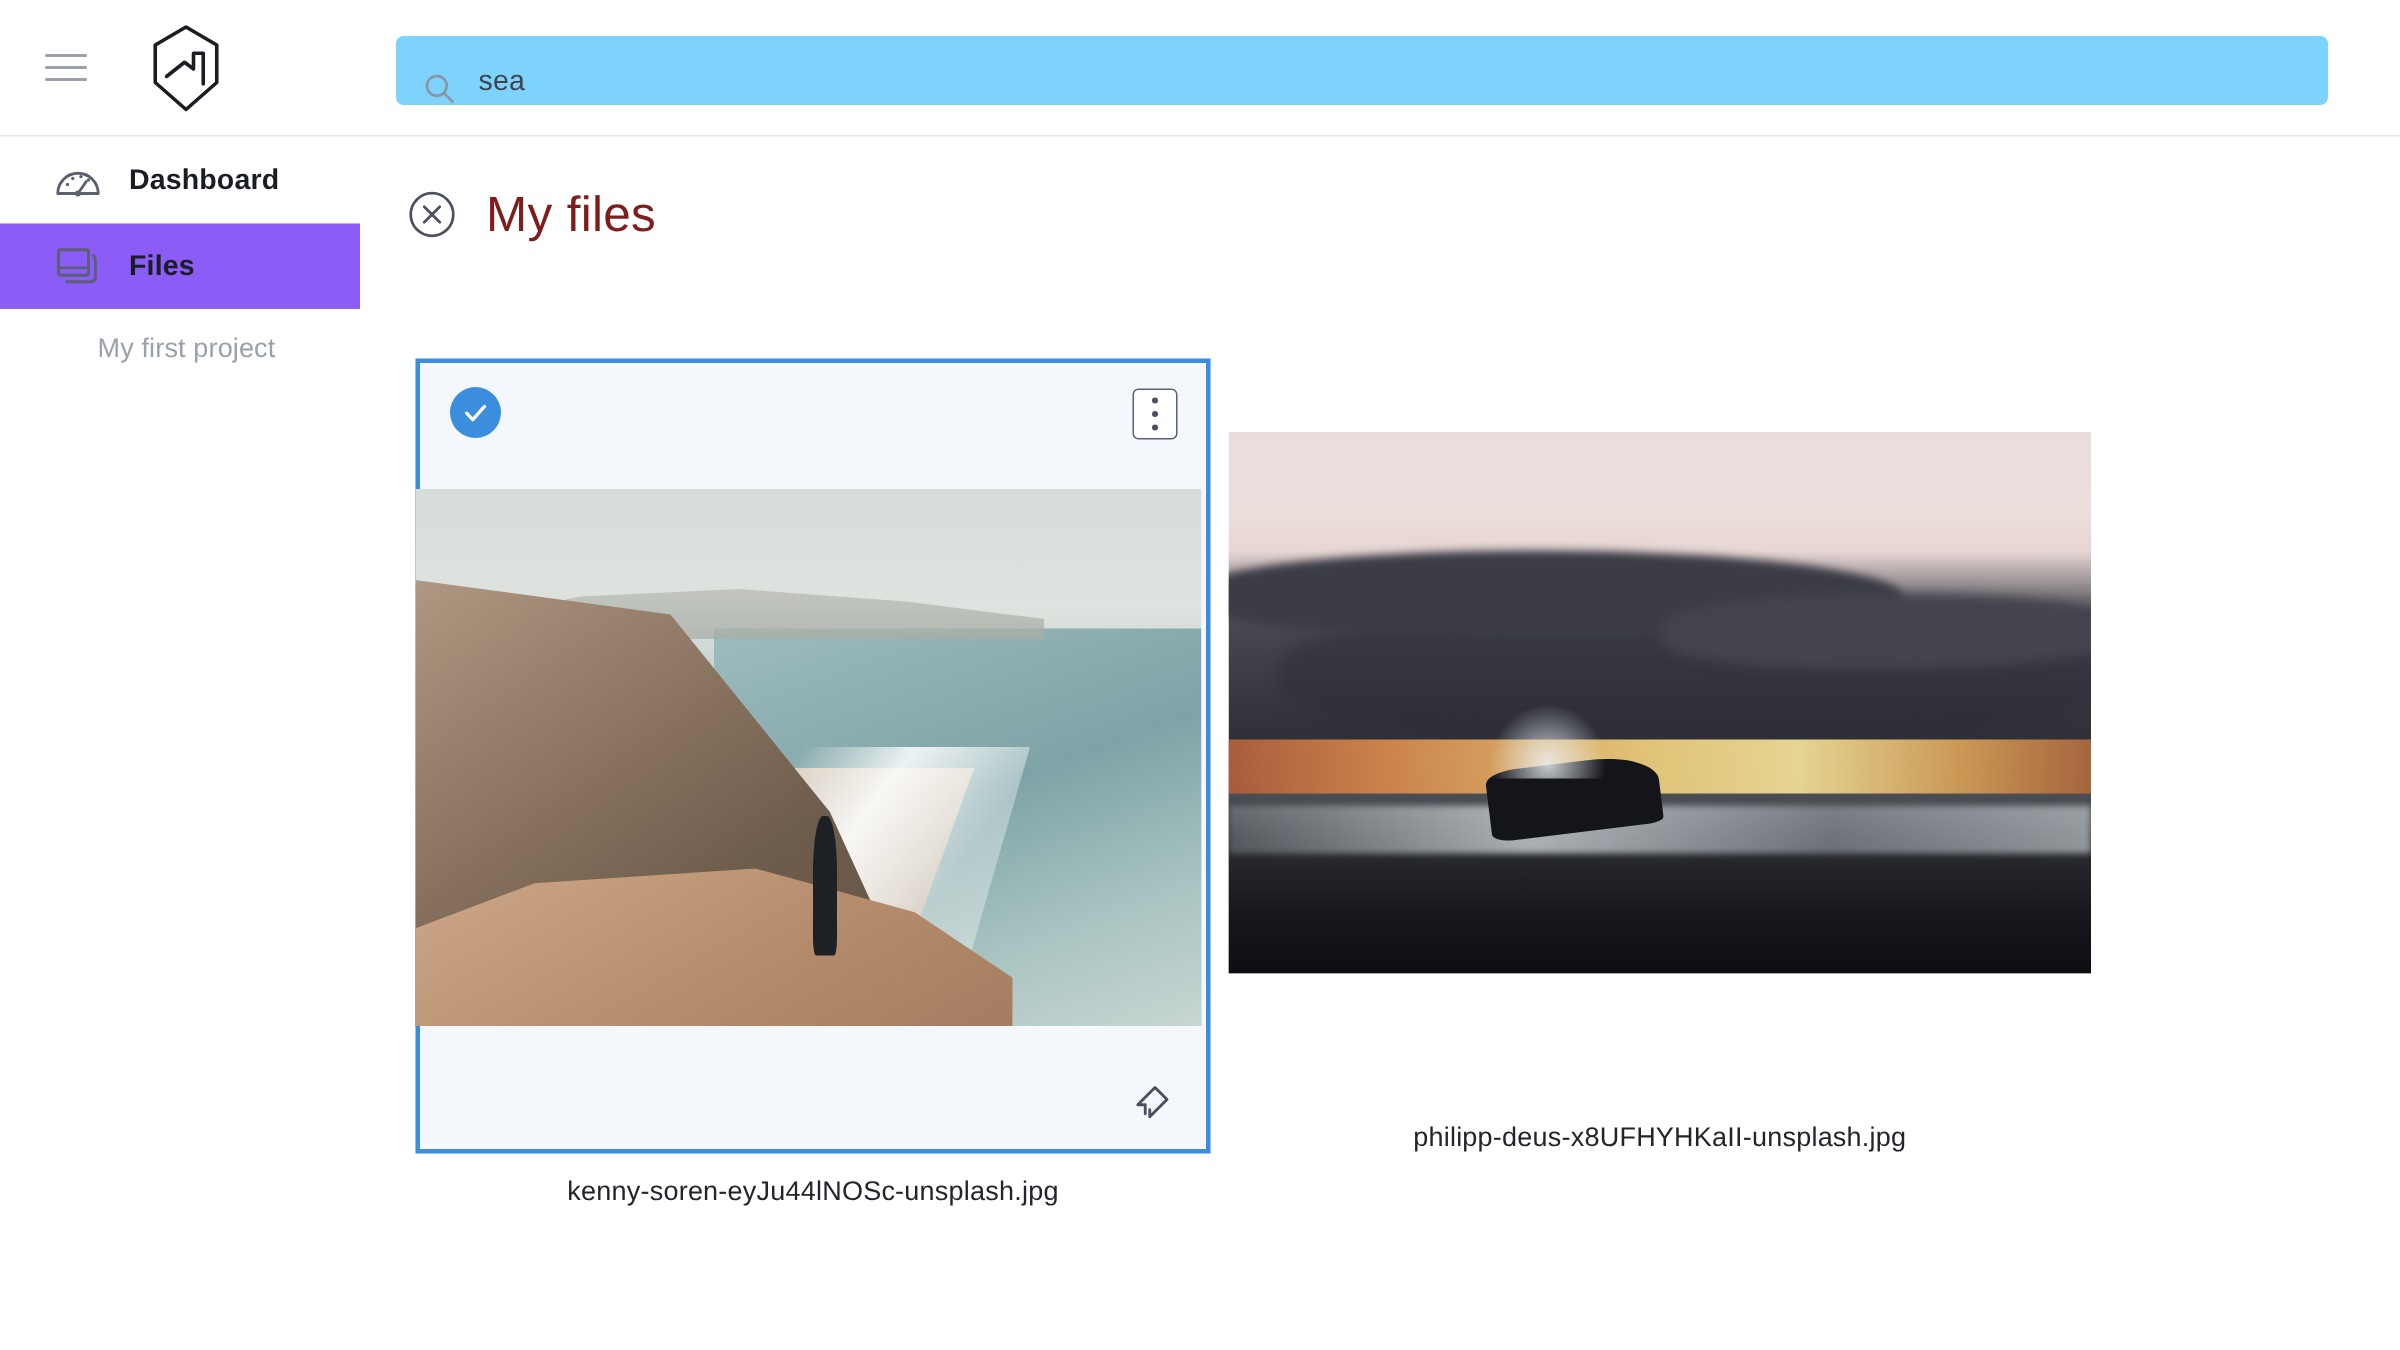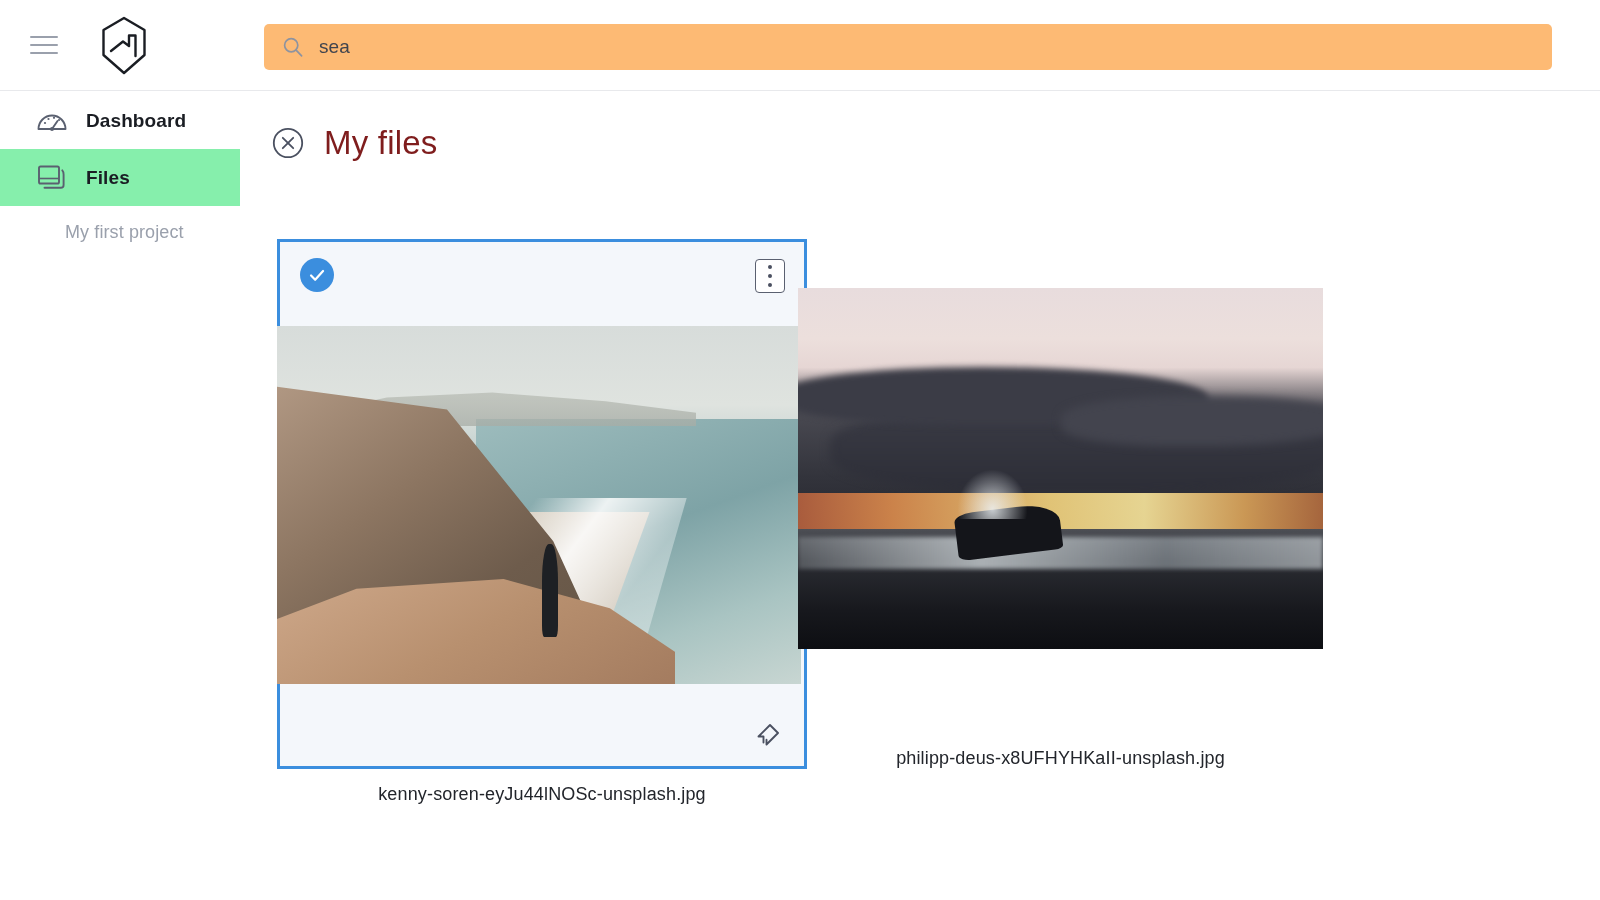--- a/index.html
+++ b/index.html
@@ -23,40 +23,40 @@
     display: flex; flex-direction: column; justify-content: center; gap: 6px;
     cursor: pointer;
   }
   .hamburger span { display: block; height: 2px; width: 28px; background: #9aa0ac; border-radius: 1px; }
 
   .logo { position: absolute; left: 99px; top: 15px; width: 50px; height: 62px; }
 
   .searchbar {
     position: absolute; left: 264px; top: 24px;
     width: 1288px; height: 46px;
-    background: #fdba74; border-radius: 5px;
-    display: flex; align-items: center;
+    background: #7dd3fc; border-radius: 5px;
+    display: flex; align-items: flex-end;
   }
   .search-icon { margin-left: 18px; width: 22px; height: 22px; flex: none; display:block; }
   .search-value {
     margin-left: 15px; font-size: 19px; color: #40444e;
     letter-spacing: .1px; background: transparent; border: none; outline: none;
     font-family: "Liberation Sans", sans-serif; width: 800px; height: 30px;
   }
 
   
   .sidebar {
     position: absolute; left: 0; top: 92px;
     width: 240px; height: 808px; background: #fff;
   }
   .nav-item {
     position: relative; height: 57px;
     display: flex; align-items: center; cursor: pointer;
   }
-  .nav-item.active { background: #86efac; }
+  .nav-item.active { background: #8b5cf6; }
   .nav-icon { width: 34px; height: 34px; margin-left: 35px; flex: none; display:block; }
   .nav-label {
     margin-left: 17px; font-size: 19px; font-weight: bold; color: #1a1d23;
     letter-spacing: .1px;
   }
   .subnav-item {
     height: 52px; display: flex; align-items: center; cursor: pointer; padding-left: 20px;
   }
   .subnav-label {
     margin-left: 45px; font-size: 18px; color: #9aa0ac; letter-spacing: .1px;
@@ -72,21 +72,21 @@
   .close-circle { width: 34px; height: 34px; flex: none; cursor: pointer; display:block; }
   .page-title {
     margin-left: 19px; font-size: 33px; color: #7f1d1d; font-weight: normal;
     letter-spacing: .2px;
   }
 
   .grid { position: absolute; left: 0; top: 111px; width: 1360px; }
 
   .card-wrap { position: absolute; top: 0; }
   .card-wrap.pos0 { left: 37px; width: 530px; margin-top: 36px; }
-  .card-wrap.pos1 { left: 558px; width: 525px; }
+  .card-wrap.pos1 { left: 579px; width: 575px; }
 
   .card {
     position: relative; width: 100%; height: 530px;
     background: #f5f7fa;
   }
   .card.selected {
     border: 3px solid #3b8ede; background: #f4f7fb;
   }
   .card.plain { background: transparent; height: 530px; display: flex; align-items: center; }
 

